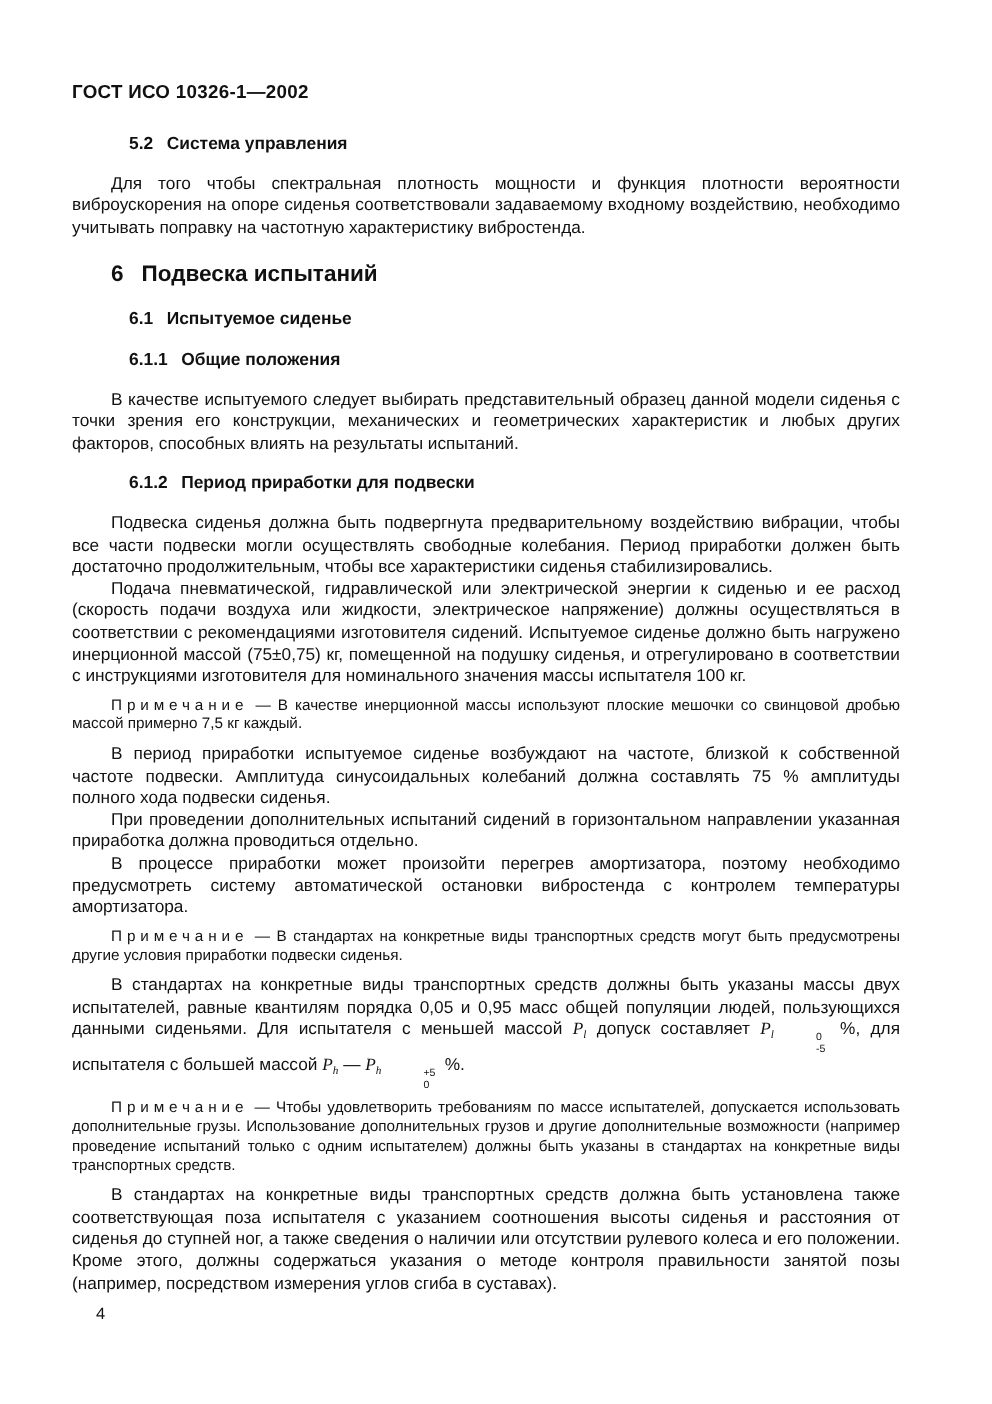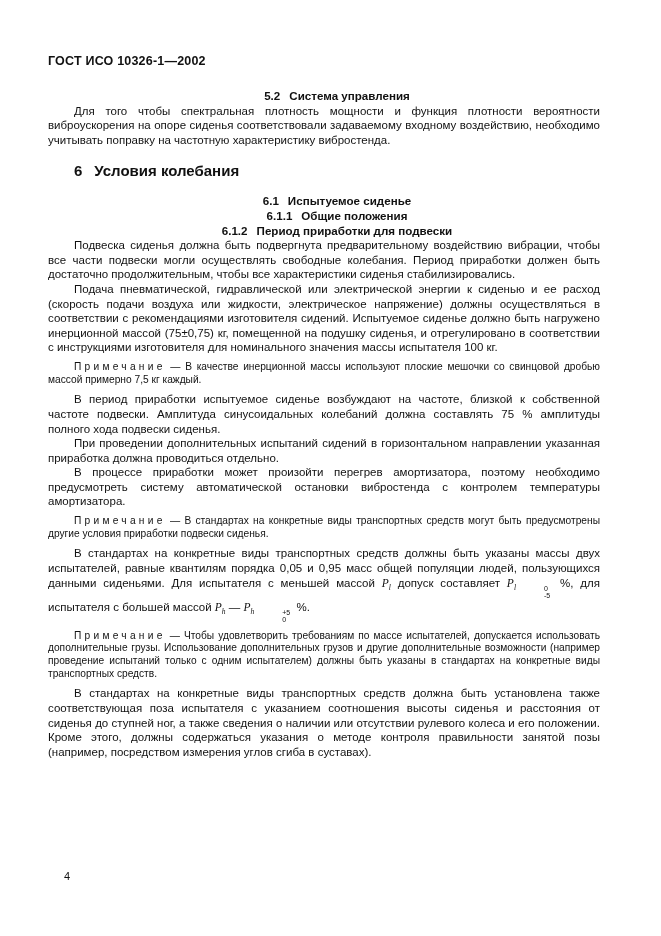--- a/index.html
+++ b/index.html
@@ -22,23 +22,22 @@
     font-size:11.5px;line-height:14.6px;text-align:justify;
     text-indent:26px;
   }
   .note{
     font-size:10.2px;line-height:12.7px;text-align:justify;
     text-indent:26px;
     margin:6px 0 6px 0;
   }
   .note-label{letter-spacing:.32em;}
   .h-sub{
-    font-size:11.6px;font-weight:bold;margin:0;padding-left:26px;
+    font-size:11.6px;font-weight:bold;margin:12px;padding-left:26px;
     line-height:14.6px;
-    text-align:center;
   }
   .h-sub.plain{font-weight:bold;}
   .h-num{margin-right:9px;}
   .h-main{
     font-size:15px;font-weight:bold;line-height:18px;
     margin:15px 0 14px 0;padding-left:26px;
   }
   .h-main .h-num{margin-right:12px;}
   .sp-above{margin-top:6px;}
   .var{font-style:italic;font-family:"Liberation Serif", serif;}
@@ -57,24 +56,25 @@
 <body>
 
 <div class="page">
 
   <div class="doc-header">ГОСТ ИСО 10326-1—2002</div>
 
 
   <h3 class="h-sub sp-above"><span class="h-num">5.2</span><span>Система управления</span></h3>
   <p class="bp">Для того чтобы спектральная плотность мощности и функция плотности вероятности виброускорения на опоре сиденья соответствовали задаваемому входному воздействию, необходимо учитывать поправку на частотную характеристику вибростенда.</p>
 
-  <h2 class="h-main"><span class="h-num">6</span><span>Условия колебания</span></h2>
+  <h2 class="h-main"><span class="h-num">6</span><span>Подвеска испытаний</span></h2>
 
   <h3 class="h-sub"><span class="h-num">6.1</span><span>Испытуемое сиденье</span></h3>
   <h3 class="h-sub plain"><span class="h-num">6.1.1</span><span>Общие положения</span></h3>
+  <p class="bp">В качестве испытуемого следует выбирать представительный образец данной модели сиденья с точки зрения его конструкции, механических и геометрических  характеристик и любых других факторов, способных влиять на результаты испытаний.</p>
 
 
   <h3 class="h-sub"><span class="h-num">6.1.2</span><span>Период приработки для подвески</span></h3>
   <p class="bp">Подвеска сиденья должна быть подвергнута предварительному воздействию вибрации, чтобы все части подвески могли осуществлять свободные колебания. Период приработки должен быть достаточно продолжительным, чтобы все характеристики сиденья стабилизировались.</p>
   <p class="bp">Подача пневматической, гидравлической или электрической энергии к сиденью и ее расход (скорость подачи воздуха или жидкости, электрическое напряжение) должны осуществляться в соответствии с рекомендациями изготовителя сидений. Испытуемое сиденье должно быть нагружено инерционной массой (75±0,75) кг, помещенной на подушку сиденья, и отрегулировано в соответствии с инструкциями изготовителя для номинального значения массы испытателя 100 кг.</p>
 
   <p class="note"><span class="note-label">Примечание</span> <span>— В качестве инерционной массы используют плоские мешочки со свинцовой дробью массой примерно 7,5 кг каждый.</span></p>
 
   <p class="bp">В период приработки испытуемое сиденье возбуждают на частоте, близкой к собственной частоте подвески. Амплитуда синусоидальных колебаний должна составлять 75 % амплитуды полного хода подвески сиденья.</p>
   <p class="bp">При проведении дополнительных испытаний сидений в горизонтальном направлении указанная приработка должна проводиться отдельно.</p>

